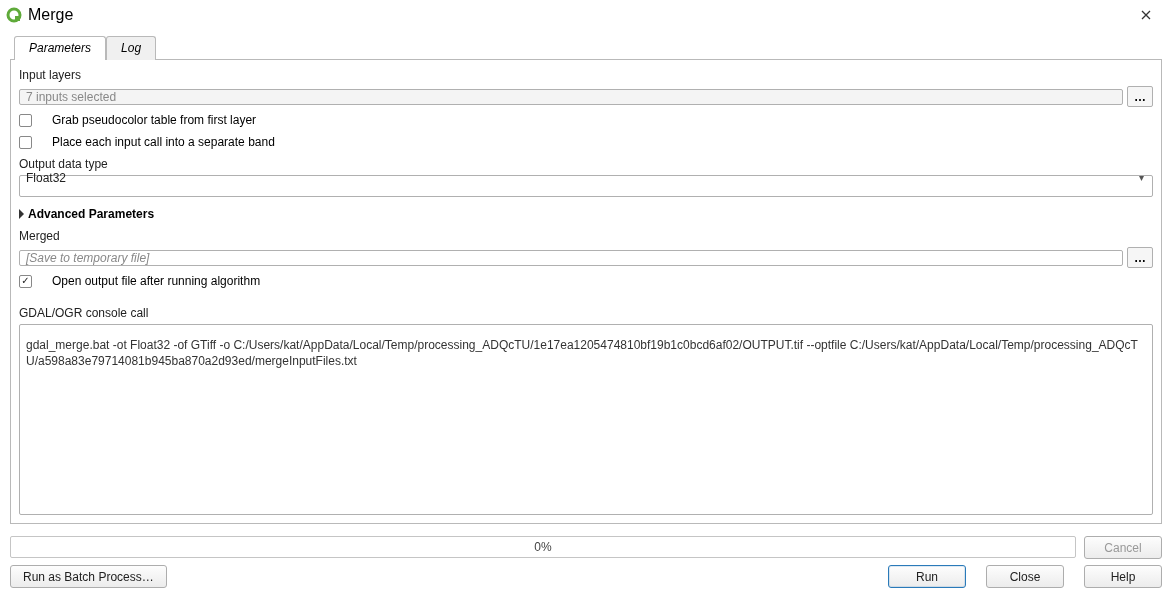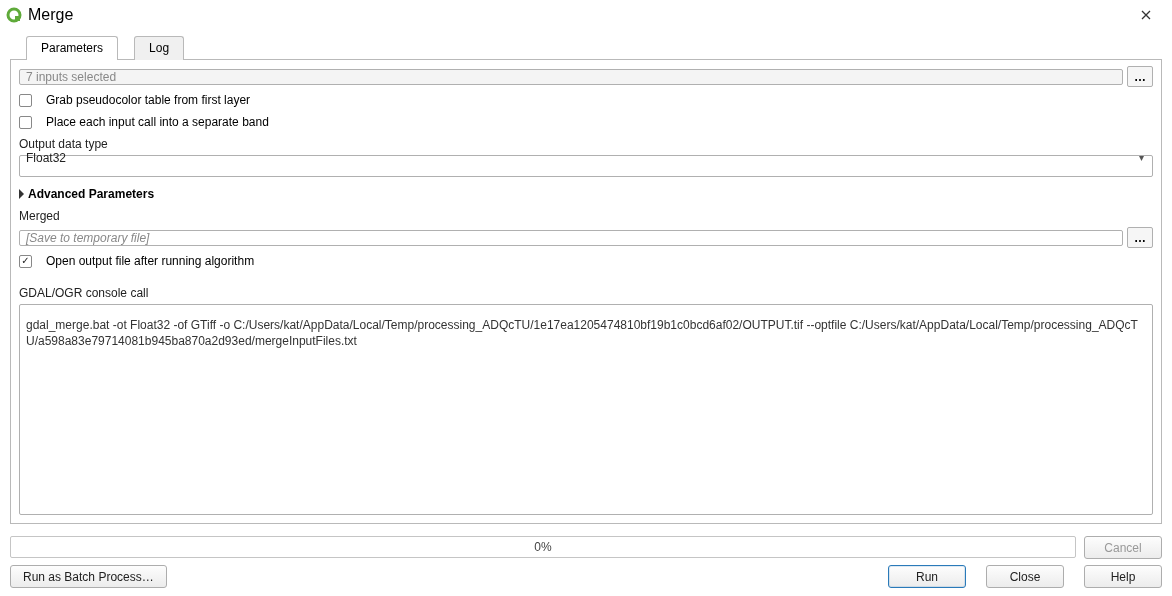--- a/index.html
+++ b/index.html
@@ -17,21 +17,21 @@
   .titlebar .title { flex:0 0 auto; font-size:16px; }
   .titlebar .spacer { flex:1; }
   .titlebar .close-x {
     width:40px; height:28px; display:flex; align-items:center; justify-content:center; font-size:14px;
     cursor:pointer;
   }
   .body {
     flex:1; padding:6px 10px 8px 10px; display:flex; flex-direction:column;
   }
   .tabstrip {
-    display:flex; gap:16px; margin-bottom:-1px; margin-left:16px; z-index:2; position:relative;
+    display:flex; gap:0; margin-bottom:-1px; margin-left:4px; z-index:2; position:relative;font-style:italic;
   }
   .tab {
     border:1px solid #b9b9b9; border-bottom:none; background:#f0f0f0;
     padding:4px 14px 5px 14px; border-top-left-radius:3px; border-top-right-radius:3px;
     cursor:pointer; position:relative;
   }
   .tab.active {
     background:#fff; border-color:#b9b9b9; font-weight:normal; z-index:3;
   }
   .tab.active::after {
@@ -46,21 +46,21 @@
   .text-input {
     flex:1; height:16px; border:1px solid #b0b0b0; border-radius:2px; padding:0 6px;
     background:#fff; color:#777; display:flex; align-items:center; font-style:normal;
   }
   .text-input.readonly { background:#f4f4f4; color:#888; }
   .text-input.placeholder { color:#888; font-style:italic; }
   .small-btn {
     width:26px; height:21px; border:1px solid #b0b0b0; border-radius:2px; background:#f6f6f6;
     display:flex; align-items:center; justify-content:center; cursor:pointer; font-weight:bold;
   }
-  .checkrow { display:flex; align-items:center; gap:14px; padding:2px 0; }
+  .checkrow { display:flex; align-items:center; gap:20px; padding:2px 0; }
   .checkbox {
     width:13px; height:13px; border:1px solid #888; border-radius:2px; background:#fff;
     display:flex; align-items:center; justify-content:center; font-size:10px; line-height:1; color:#222;
   }
   .combo {
     height:22px; border:1px solid #b0b0b0; border-radius:2px; background:#fff;
     display:flex; align-items:center; padding:0 4px 17px 6px; justify-content:space-between;
   }
   .combo .val { color:#222; }
   .combo .arrow { font-size:10px; color:#555; padding:0 4px; }
@@ -117,20 +117,21 @@
 
   <div class="body">
 
     <div class="tabstrip">
       <div class="tab active">Parameters</div>
       <div class="tab">Log</div>
     </div>
 
     <div class="panel">
 
+      <div class="label">Input layers</div>
       <div class="row">
         <div class="text-input readonly">7 inputs selected</div>
         <div class="small-btn">…</div>
       </div>
 
       <div class="checkrow">
         <span class="checkbox"></span>
         <span>Grab pseudocolor table from first layer</span>
       </div>
 

